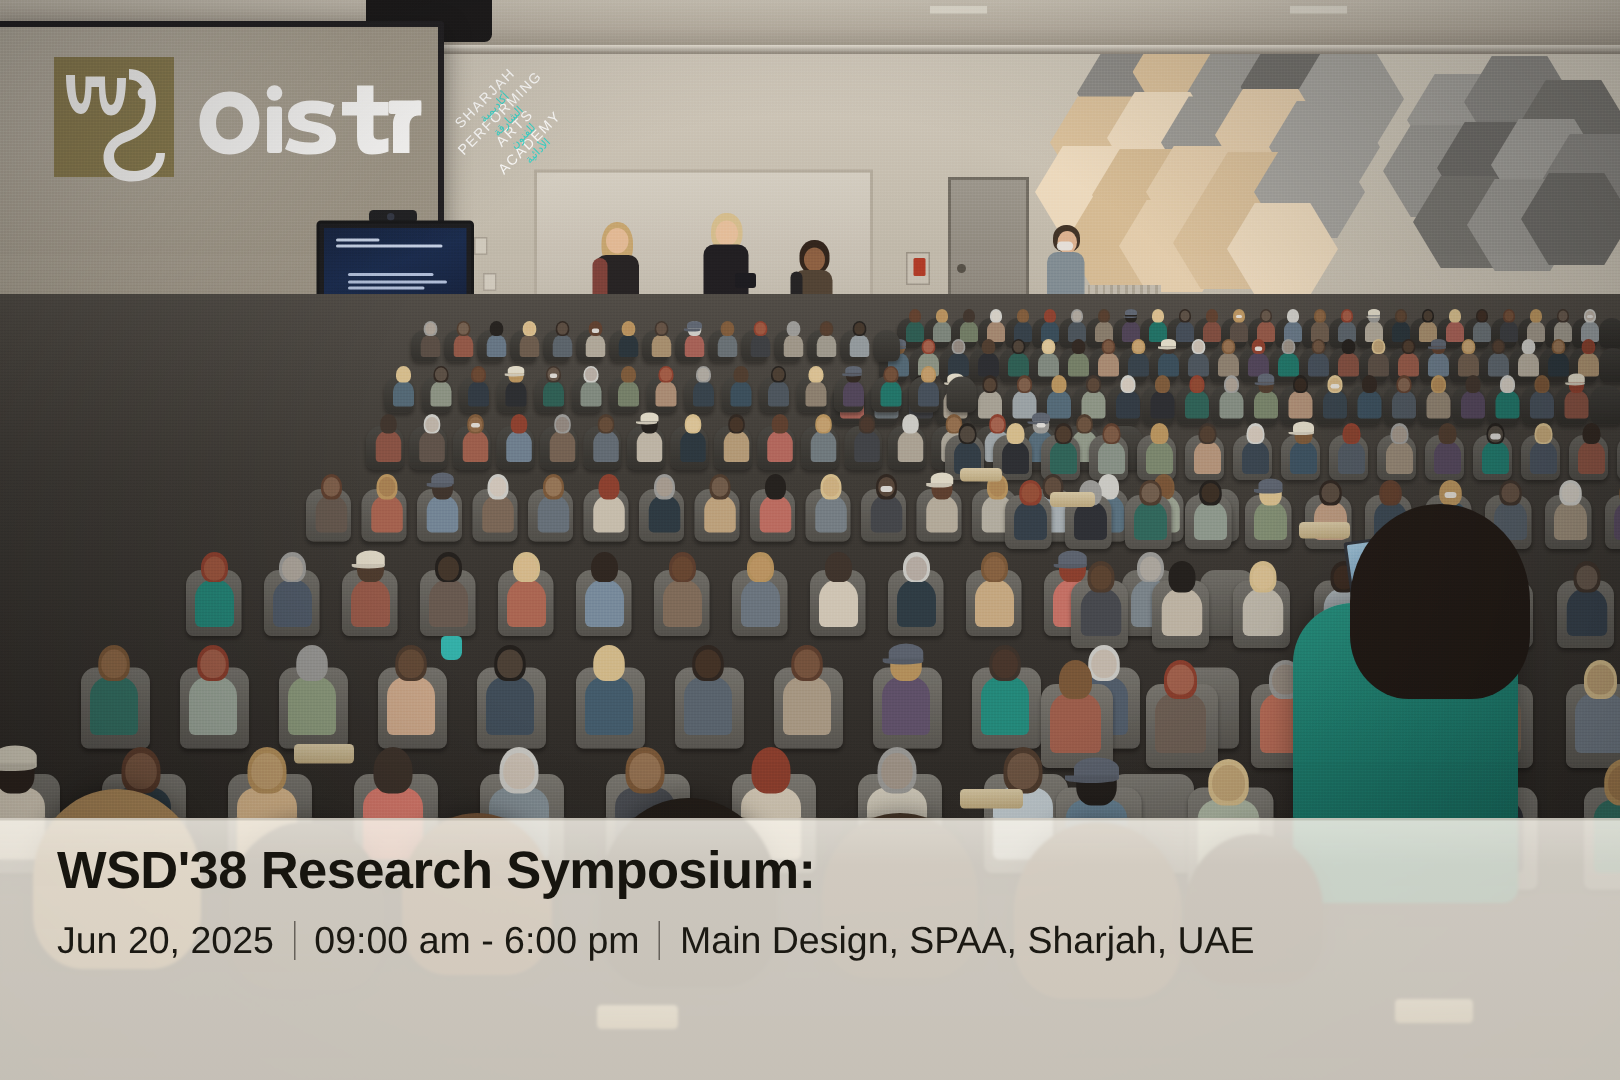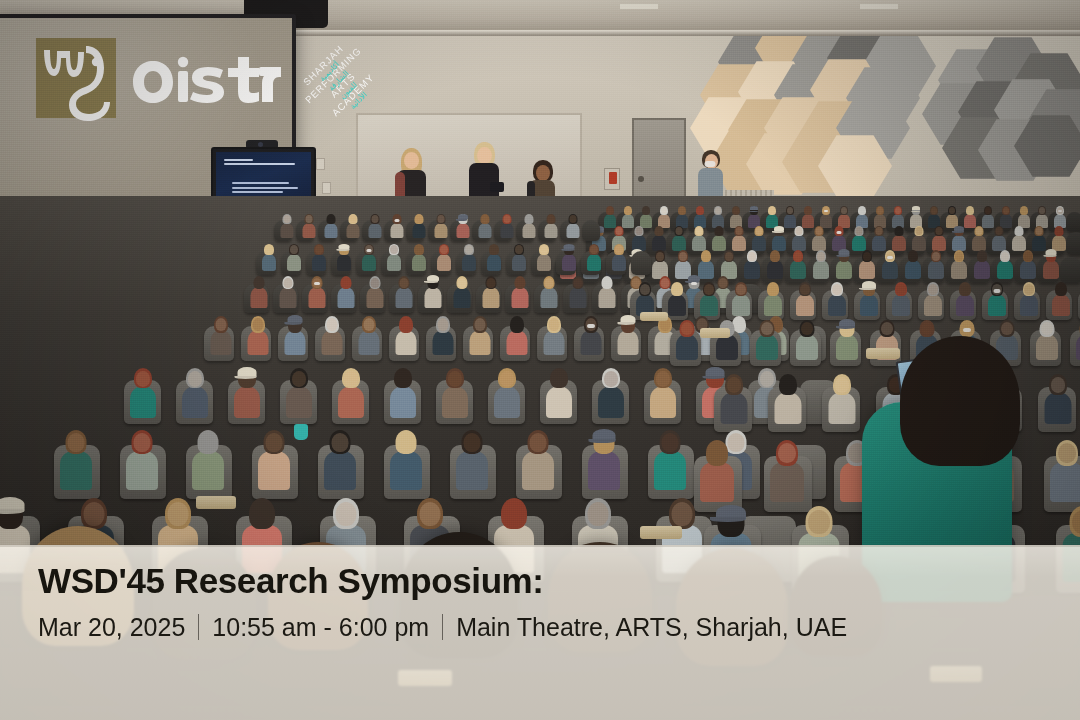--- a/index.html
+++ b/index.html
@@ -1651,23 +1651,23 @@
       </div>
 
     <div class="warm"></div>
     <div class="vignette"></div>
     <div class="grain"></div>
   </div>
 
   <div class="banner">
     <div class="banner-topline"></div>
     <div class="banner-inner">
-      <div class="title-line t1">WSD'45 Research Symposium:</div>
+      <div class="title-line t1">WSD'38 Research Symposium:</div>
       <div class="meta">
-        <span>Mar 20, 2025</span>
+        <span>Jun 20, 2025</span>
         <span class="sep"></span>
-        <span>10:55 am - 6:00 pm</span>
+        <span>09:00 am - 6:00 pm</span>
         <span class="sep"></span>
-        <span>Main Theatre, ARTS, Sharjah, UAE</span>
+        <span>Main Design, SPAA, Sharjah, UAE</span>
       </div>
     </div>
   </div>
 </div>
 
 </body></html>

